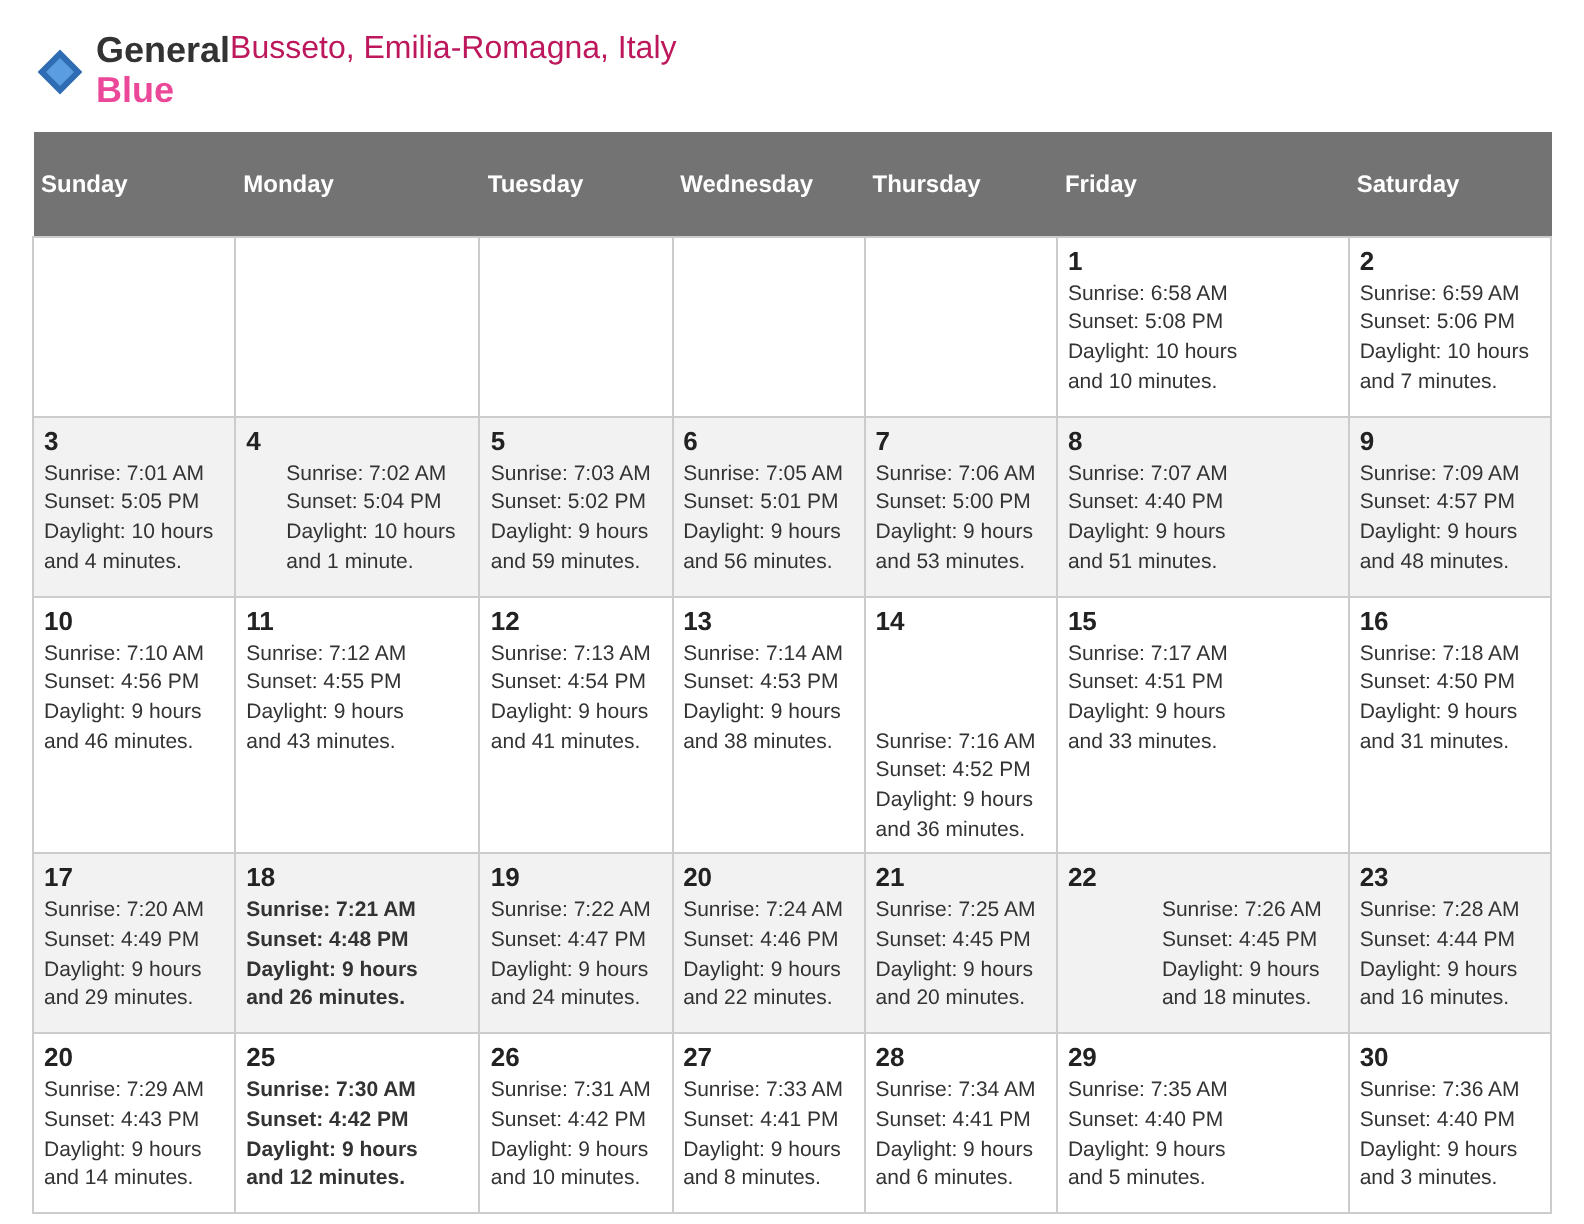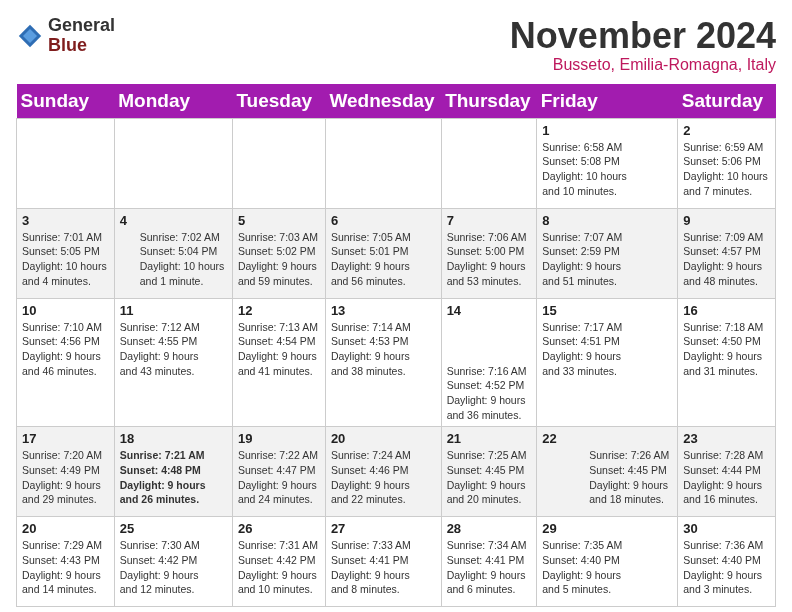--- a/index.html
+++ b/index.html
@@ -5,36 +5,35 @@
     * { box-sizing: border-box; margin: 0; padding: 0; }
     body {
       font-family: Arial, sans-serif;
       background: #fff;
       width: 792px;
       min-height: 612px;
       padding: 16px;
     }
     .header {
       display: flex;
-      justify-content: space-between;
       align-items: flex-start;
       margin-bottom: 10px;
     }
     .logo {
       display: flex;
       align-items: center;
       gap: 4px;
     }
     .logo-text {
       font-size: 18px;
       font-weight: bold;
       line-height: 1.1;
     }
     .logo-general { color: #333; }
-    .logo-blue { color: #7f1d1d; }
+    .logo-blue { color: #ec4899; }
     .logo-icon {
       width: 28px;
       height: 28px;
     }
     .title-block {
       text-align: right;
     }
     .month-title {
       font-size: 36px;
       font-weight: bold;
@@ -44,25 +43,25 @@
     .location {
       font-size: 16px;
       color: #be185d;
     }
     table {
       width: 100%;
       border-collapse: collapse;
       font-size: 11px;
     }
     thead th {
-      background-color: #a21caf;
+      background-color: #737373;
       color: #fff;
-      padding: 6px 4px;
+      padding: 19px 4px;
       text-align: left;
-      font-size: 19px;
+      font-size: 12px;
       font-weight: bold;
     }
     tbody tr {
       vertical-align: top;
     }
     tbody tr:nth-child(odd) {
       background-color: #fff;
     }
     tbody tr:nth-child(even) {
       background-color: #f2f2f2;
@@ -95,21 +94,20 @@
     <svg class="logo-icon" viewBox="0 0 40 40">
       <polygon points="20,4 36,20 20,36 4,20" fill="#2e6db4"></polygon>
       <polygon points="20,10 30,20 20,30 10,20" fill="#5a9de0"></polygon>
     </svg>
     <div class="logo-text">
       <div class="logo-general">General</div>
       <div class="logo-blue">Blue</div>
     </div>
   </div>
   <div class="title-block">
-    <div class="month-title">November 2024</div>
     <div class="location">Busseto, Emilia-Romagna, Italy</div>
   </div>
 </div>
 
 <table>
   <thead>
     <tr>
     <th>Sunday</th>
         <th>Monday</th>
         <th>Tuesday</th>
@@ -173,21 +171,21 @@
         <td>
           <span class="day-num">7</span>
           <div class="day-info" style="white-space: pre-line;">Sunrise: 7:06 AM
 Sunset: 5:00 PM
 Daylight: 9 hours
 and 53 minutes.</div>
         </td>
         <td>
           <span class="day-num">8</span>
           <div class="day-info" style="white-space: pre-line;">Sunrise: 7:07 AM
-Sunset: 2:59 PM
+Sunset: 4:40 PM
 Daylight: 9 hours
 and 51 minutes.</div>
         </td>
         <td>
           <span class="day-num">9</span>
           <div class="day-info" style="white-space: pre-line;">Sunrise: 7:09 AM
 Sunset: 4:57 PM
 Daylight: 9 hours
 and 48 minutes.</div>
         </td>
@@ -297,21 +295,21 @@
       <tr>
         <td>
           <span class="day-num">20</span>
           <div class="day-info" style="white-space: pre-line;">Sunrise: 7:29 AM
 Sunset: 4:43 PM
 Daylight: 9 hours
 and 14 minutes.</div>
         </td>
         <td>
           <span class="day-num">25</span>
-          <div class="day-info" style="white-space: pre-line;">Sunrise: 7:30 AM
+          <div class="day-info" style="white-space: pre-line; font-weight: bold;">Sunrise: 7:30 AM
 Sunset: 4:42 PM
 Daylight: 9 hours
 and 12 minutes.</div>
         </td>
         <td>
           <span class="day-num">26</span>
           <div class="day-info" style="white-space: pre-line;">Sunrise: 7:31 AM
 Sunset: 4:42 PM
 Daylight: 9 hours
 and 10 minutes.</div>

